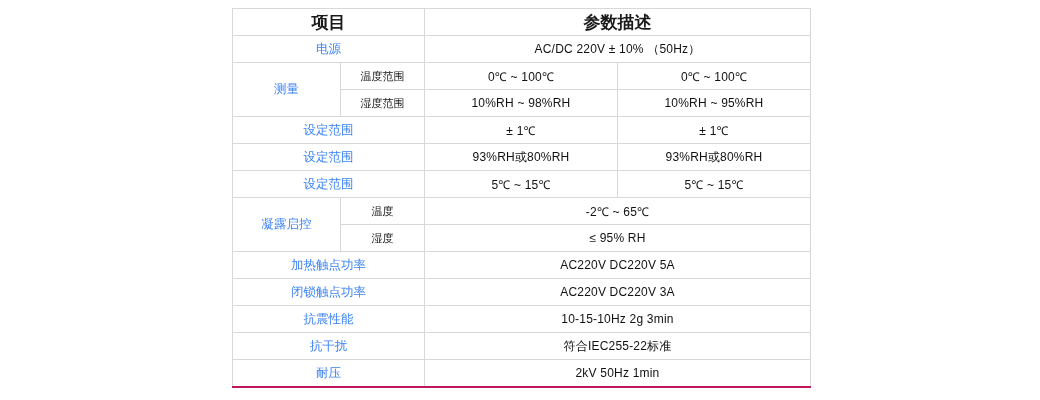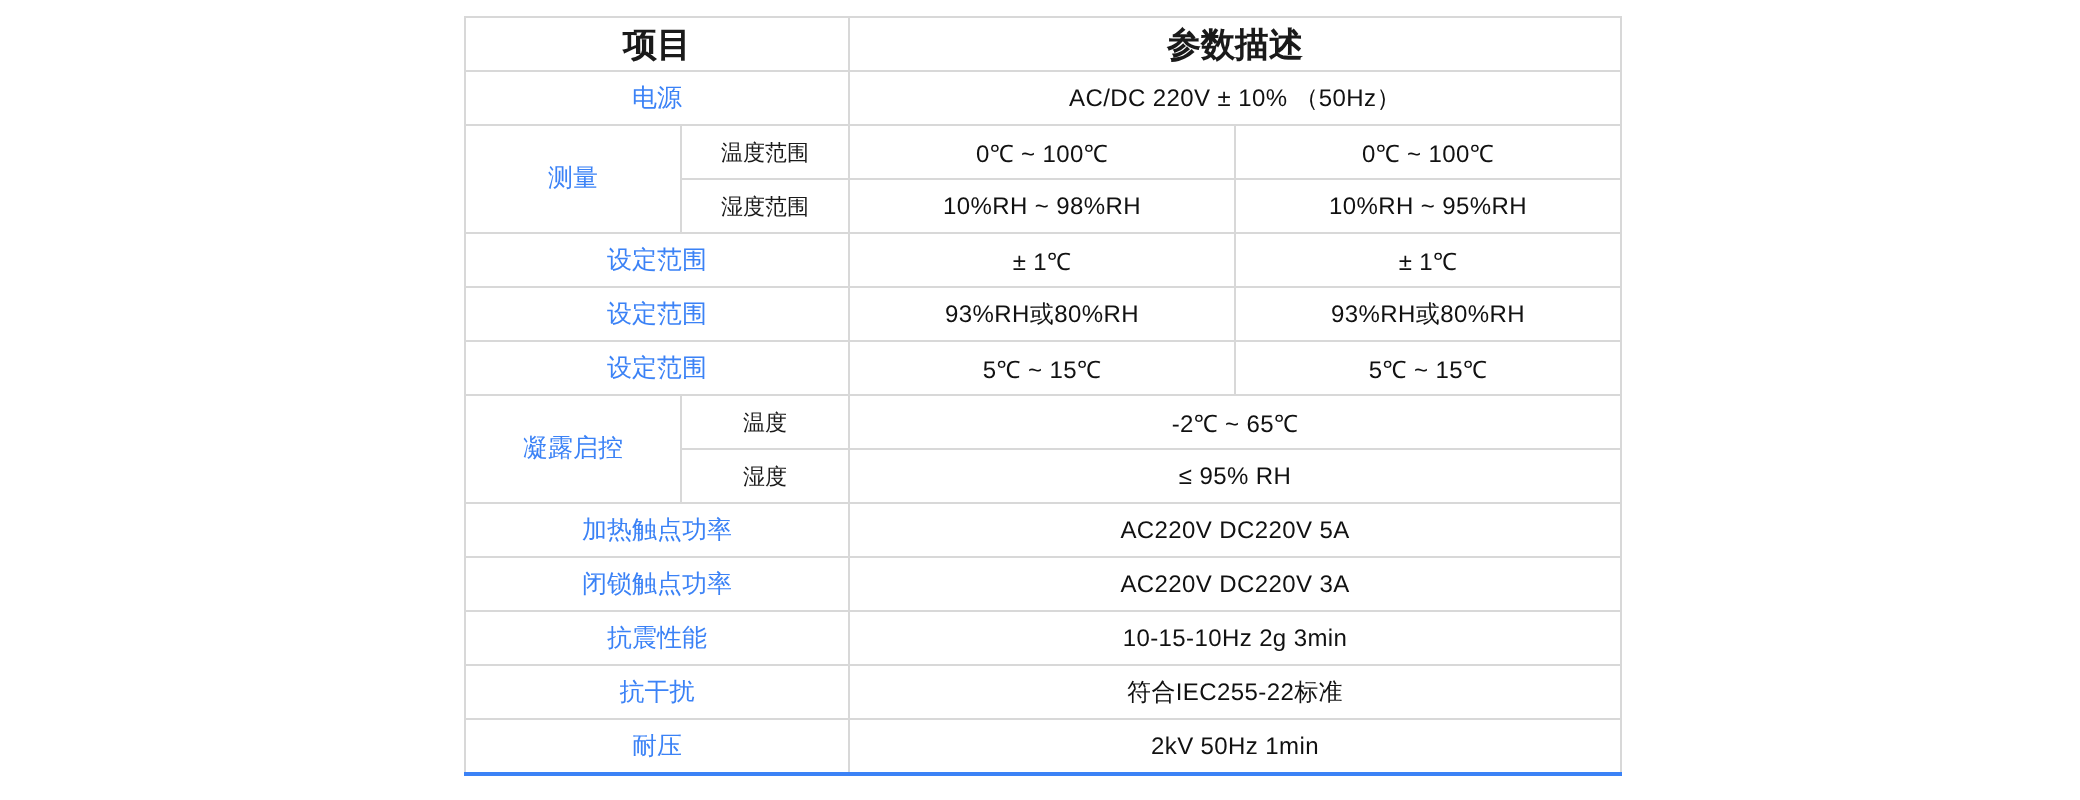--- a/index.html
+++ b/index.html
@@ -57,21 +57,21 @@
   }
   .val-cell {
     font-family: Liberation Sans, sans-serif;
     font-size: 12px;
     color: #111111;
     padding: 4px 8px;
     text-align: center;
     letter-spacing: 0.2px;
   }
   tr.last td {
-    border-bottom: 2px solid #3b82f6;
+    border-bottom: 2px solid #be185d;
   }
   .col-a { width: 108px; }
   .col-b { width: 84px; }
   .col-c { width: 193px; }
   .col-d { width: 193px; }
 </style>
 </head>
 <body>
 
 <div id="spec-wrap">

